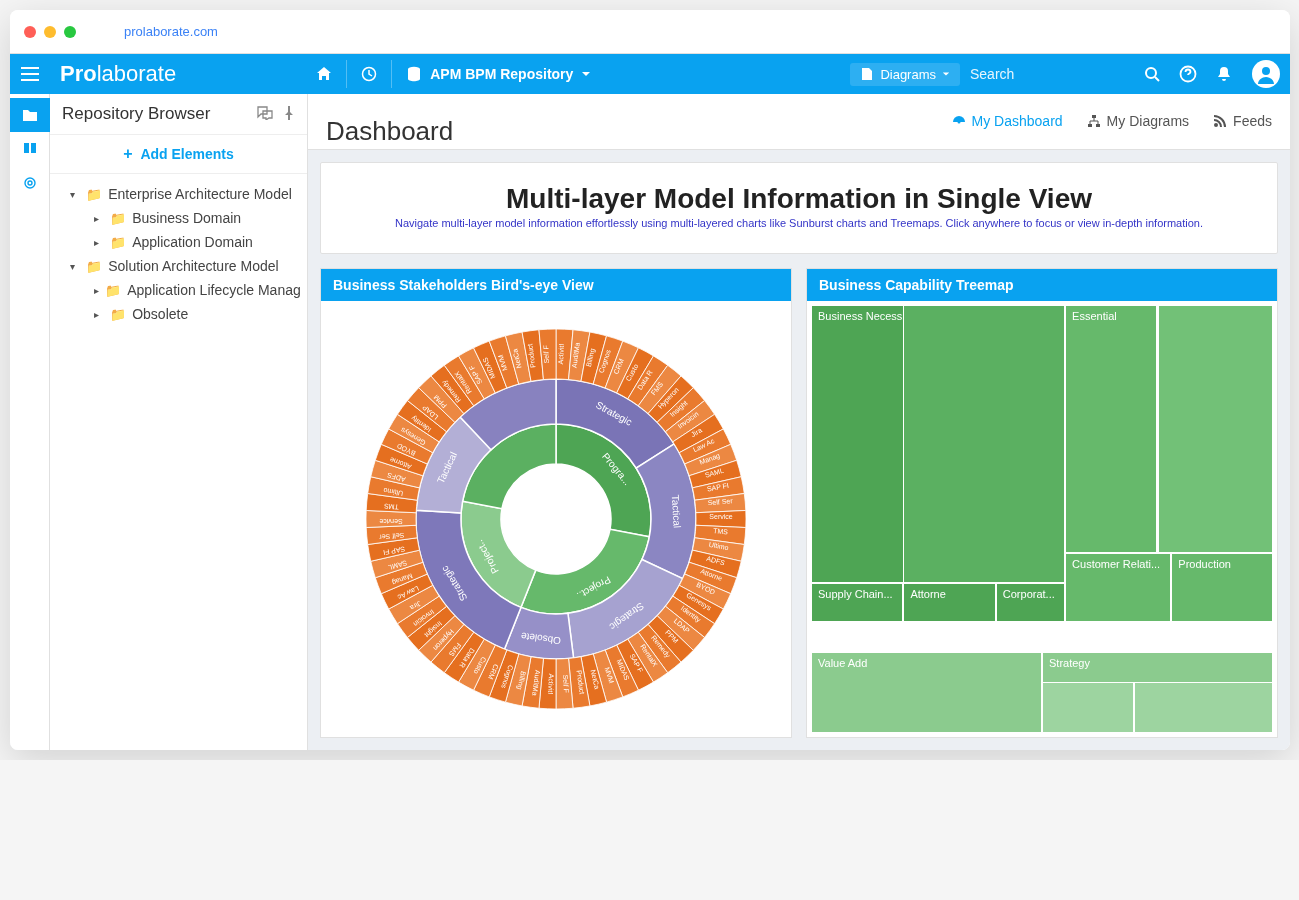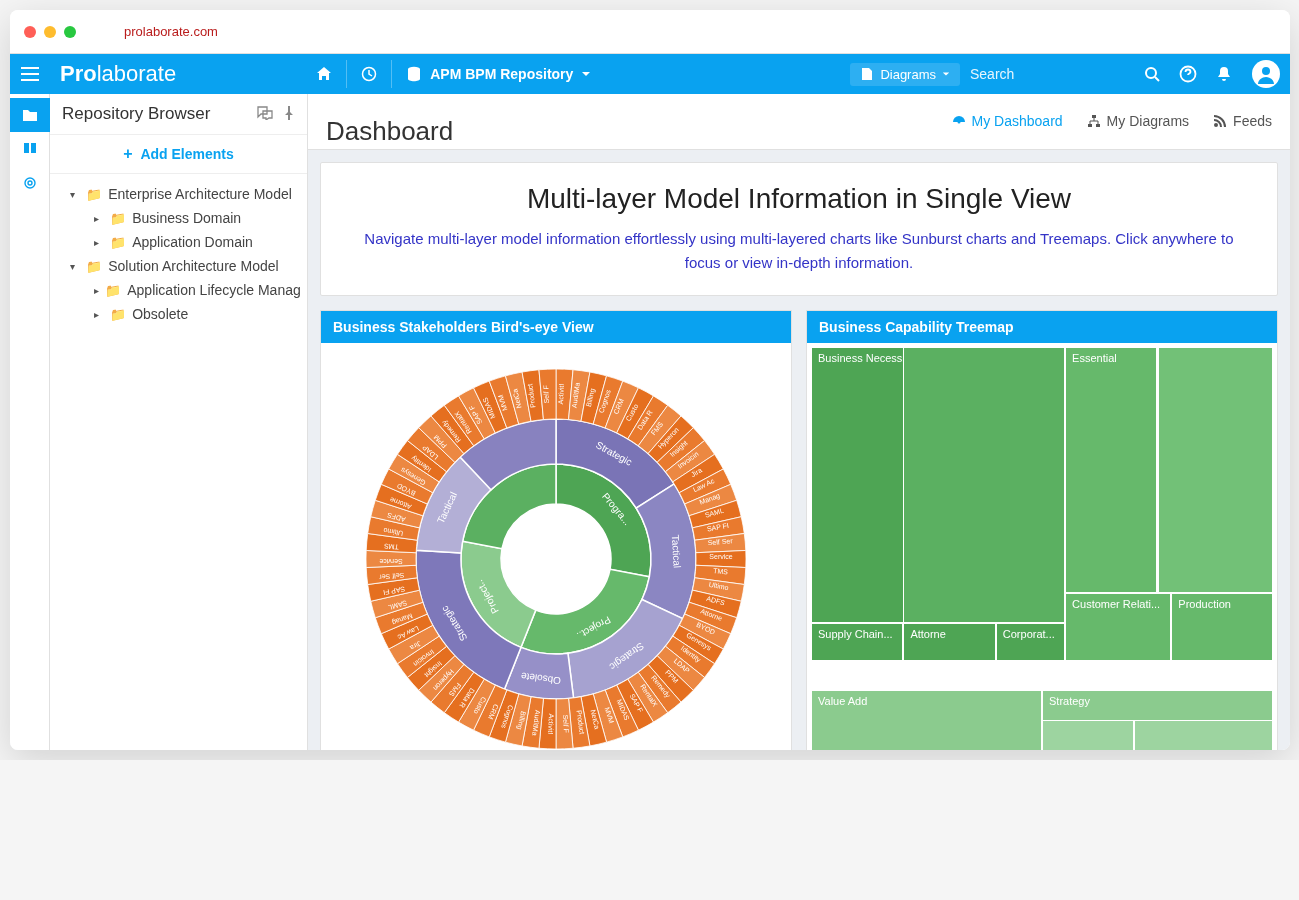--- a/index.html
+++ b/index.html
@@ -1,21 +1,21 @@
 <!DOCTYPE html>
 <html><head>
 <meta charset="utf-8">
 <style>
 * { margin: 0; padding: 0; box-sizing: border-box; font-family: -apple-system, BlinkMacSystemFont, "Segoe UI", Arial, sans-serif; }
 body { background: #f5f5f5; padding: 10px; }
 .window { width: 1280px; background: #fff; border-radius: 8px; box-shadow: 0 10px 40px rgba(0,0,0,0.15); overflow: hidden; }
 .browser-bar { height: 44px; background: #fff; border-bottom: 1px solid #e0e0e0; display: flex; align-items: center; padding: 0 14px; }
 .traffic { display: flex; gap: 8px; }
 .dot { width: 12px; height: 12px; border-radius: 50%; }
-.addr { margin-left: 48px; font-size: 13px; color: #b91c1c; flex: 1; }
+.addr { margin-left: 48px; font-size: 13px; color: #3b82f6; flex: 1; }
 .topnav { height: 40px; background: #09a2f0; display: flex; align-items: center; color: #fff; font-size: 14px; }
 .hamburger { width: 40px; height: 40px; display:flex; align-items:center; justify-content:center; cursor:pointer; }
 .brand { font-size: 22px; font-weight: 300; padding: 0 10px; }
 .brand b { font-weight: 700; }
 .nav-icon { width: 36px; height:40px; display:flex; align-items:center; justify-content:center; cursor:pointer; }
 .nav-sep { width:1px; height:28px; background: rgba(255,255,255,0.3); margin: 0 4px;}
 .repo-select { display:flex; align-items:center; gap:8px; padding: 0 10px; cursor:pointer; font-weight:600;}
 .spacer { flex:1; }
 .diagrams-btn { background: rgba(255,255,255,0.15); border-radius: 3px; padding: 4px 10px; display:flex; align-items:center; gap:6px; cursor:pointer; font-size:13px;}
 .search-wrap { display:flex; align-items:center; margin: 0 10px; width: 190px; justify-content:space-between;}
@@ -38,22 +38,22 @@
 .caret { width:10px; font-size:10px; color:#555;}
 .folder { color:#f6c064; font-size:13px;}
 .main { flex:1; display:flex; flex-direction:column; overflow:hidden;}
 .page-head { background:#fff; border-bottom:1px solid #e0e0e0; display:flex; align-items:center; padding: 0 18px; height:56px;}
 .page-title { font-size:26px; font-weight:400; color:#333;margin-top:20px;}
 .tabs { margin-left:auto; display:flex; gap:24px; font-size:14px;}
 .tab { display:flex; align-items:center; gap:6px; color:#555; cursor:pointer; padding-bottom:2px;}
 .tab.active { color:#09a2f0; }
 .content { flex:1; padding: 12px; overflow:auto; display:flex; flex-direction:column; gap:14px;}
 .hero { background:#fff; border:1px solid #e0e0e0; border-radius:2px; padding: 20px 28px; text-align:center;}
-.hero h2 { font-size:28px; font-weight:400; color:#222; margin-bottom:12px;}
-.hero p { color:#3434c7; font-size:15px; line-height:1.6;}
+.hero h2 { font-size:28px; font-weight:700; color:#222; margin-bottom:0;}
+.hero p { color:#3434c7; font-size:11px; line-height:1.6;}
 .panels { display:flex; gap:14px; flex:1;}
 .panel { flex:1; background:#fff; border:1px solid #e0e0e0; display:flex; flex-direction:column;}
 .panel-head { background:#09a2f0; color:#fff; font-size:14px; font-weight:600; padding: 8px 12px;}
 .panel-body { flex:1; display:flex; align-items:center; justify-content:center; padding: 16px; overflow:hidden;}
 .sunburst { width: 400px; height: 400px; }
 .treemap { width:100%; height:100%; position:relative; font-size:11px; color:#fff;}
 .tm-cell { position:absolute; border:1px solid #fff; padding:4px 6px; overflow:hidden;}
 svg text { fill:#fff; font-size:10px; pointer-events:none;}
 </style>
 </head>

